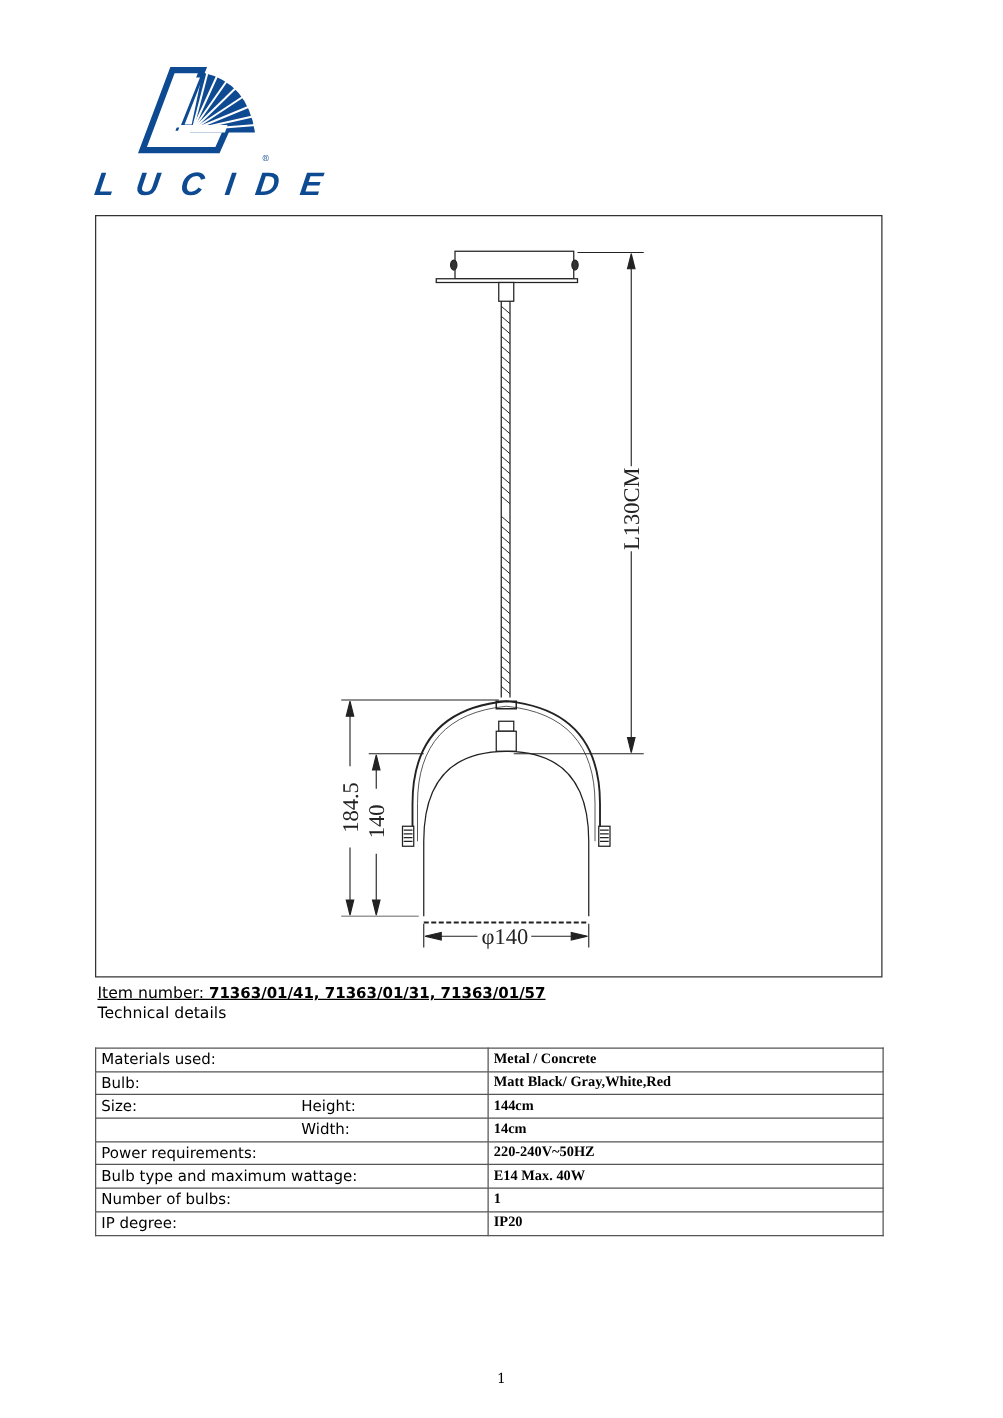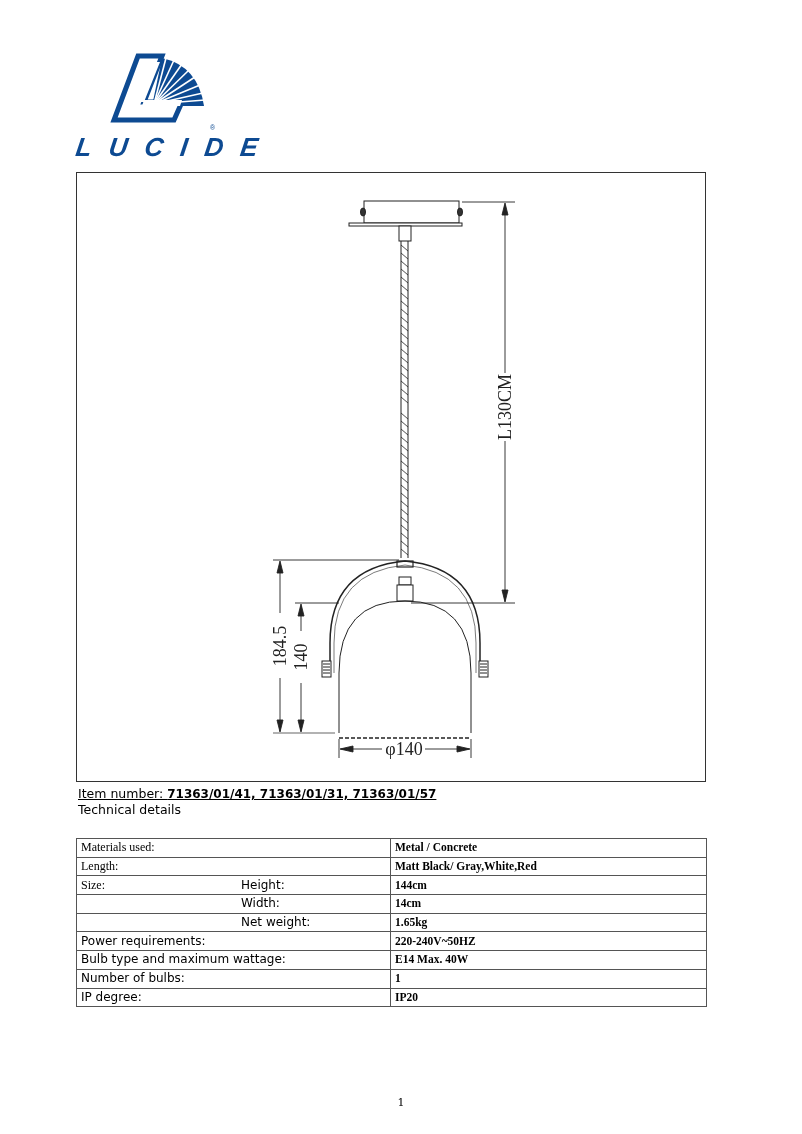--- a/index.html
+++ b/index.html
@@ -10,21 +10,21 @@
     .drawing-frame { position: absolute; left: 76px; top: 172px; width: 630px; height: 610px; border: 1.3px solid #333; box-sizing: border-box; }
     .drawing-frame svg { position: absolute; left: 0; top: 0; }
     .item-line { position: absolute; left: 78px; top: 786px; font-family: "DejaVu Sans", sans-serif; font-size: 12.5px; text-decoration: underline; }
     .item-line b { font-weight: bold; font-size: 12px; }
     .tech-title { position: absolute; left: 78px; top: 802px; font-family: "DejaVu Sans", sans-serif; font-size: 12.5px; }
     table.spec { position: absolute; left: 76px; top: 838px; width: 631px; border-collapse: collapse; font-size: 12.5px; }
     table.spec td { border: 1px solid #555; height: 18.7px; padding: 0 4px; box-sizing: border-box; line-height: 17px; vertical-align: middle; }
     table.spec td.lbl { width: 314px; font-family: "DejaVu Sans", sans-serif; font-size: 12px; }
     table.spec td.val { font-family: Liberation Serif, serif; font-weight: bold; font-size: 11.5px; }
     .lbl-inner { display: flex; }
-    .lbl-main { width: 160px; font-family: Liberation Serif, serif; }
+    .lbl-main { width: 160px; }
     .lbl-sub { flex: 1; }
     .page-num { position: absolute; left: 0; width: 802px; text-align: center; top: 1096px; font-family: "DejaVu Serif", serif; font-size: 11px; }
   </style>
 </head>
 <body>
 
 <div class="logo">
   <svg width="170" height="80" viewBox="0 0 170 80">
 
     <path d="M68 4 L92 4 L74 50 L112 50 L104 68 L44 68 Z" fill="none" stroke="#0d4a92" stroke-width="5"></path>
@@ -133,21 +133,21 @@
           <div class="lbl-inner">
             <span class="lbl-main">Materials used:</span>
             <span class="lbl-sub"></span>
           </div>
         </td>
       <td class="val">Metal / Concrete</td>
     </tr>
     <tr>
       <td class="lbl">
           <div class="lbl-inner">
-            <span class="lbl-main">Length:</span>
+            <span class="lbl-main">Bulb:</span>
             <span class="lbl-sub"></span>
           </div>
         </td>
       <td class="val">Matt Black/ Gray,White,Red</td>
     </tr>
     <tr>
       <td class="lbl">
           <div class="lbl-inner">
             <span class="lbl-main">Size:</span>
             <span class="lbl-sub">Height:</span>
@@ -158,29 +158,20 @@
     <tr>
       <td class="lbl">
           <div class="lbl-inner">
             <span class="lbl-main"></span>
             <span class="lbl-sub">Width:</span>
           </div>
         </td>
       <td class="val">14cm</td>
     </tr>
     <tr>
-      <td class="lbl">
-          <div class="lbl-inner">
-            <span class="lbl-main"></span>
-            <span class="lbl-sub">Net weight:</span>
-          </div>
-        </td>
-      <td class="val">1.65kg</td>
-    </tr>
-    <tr>
       <td class="lbl"><span>Power requirements:</span></td>
       <td class="val">220-240V~50HZ</td>
     </tr>
     <tr>
       <td class="lbl"><span>Bulb type and maximum wattage:</span></td>
       <td class="val">E14 Max. 40W</td>
     </tr>
     <tr>
       <td class="lbl"><span>Number of bulbs:</span></td>
       <td class="val">1</td>

